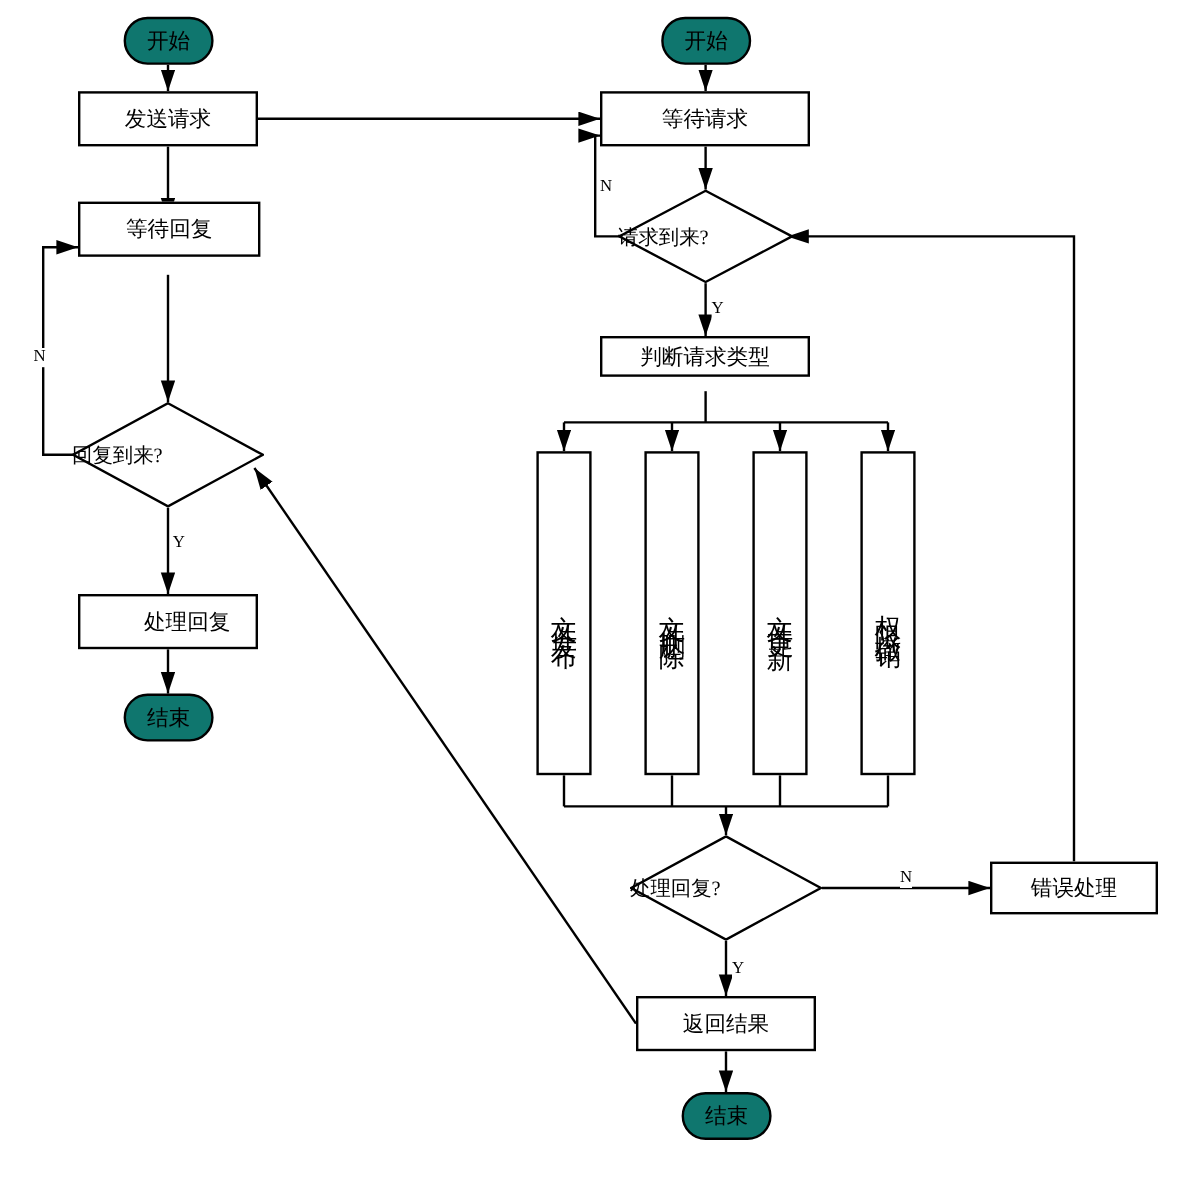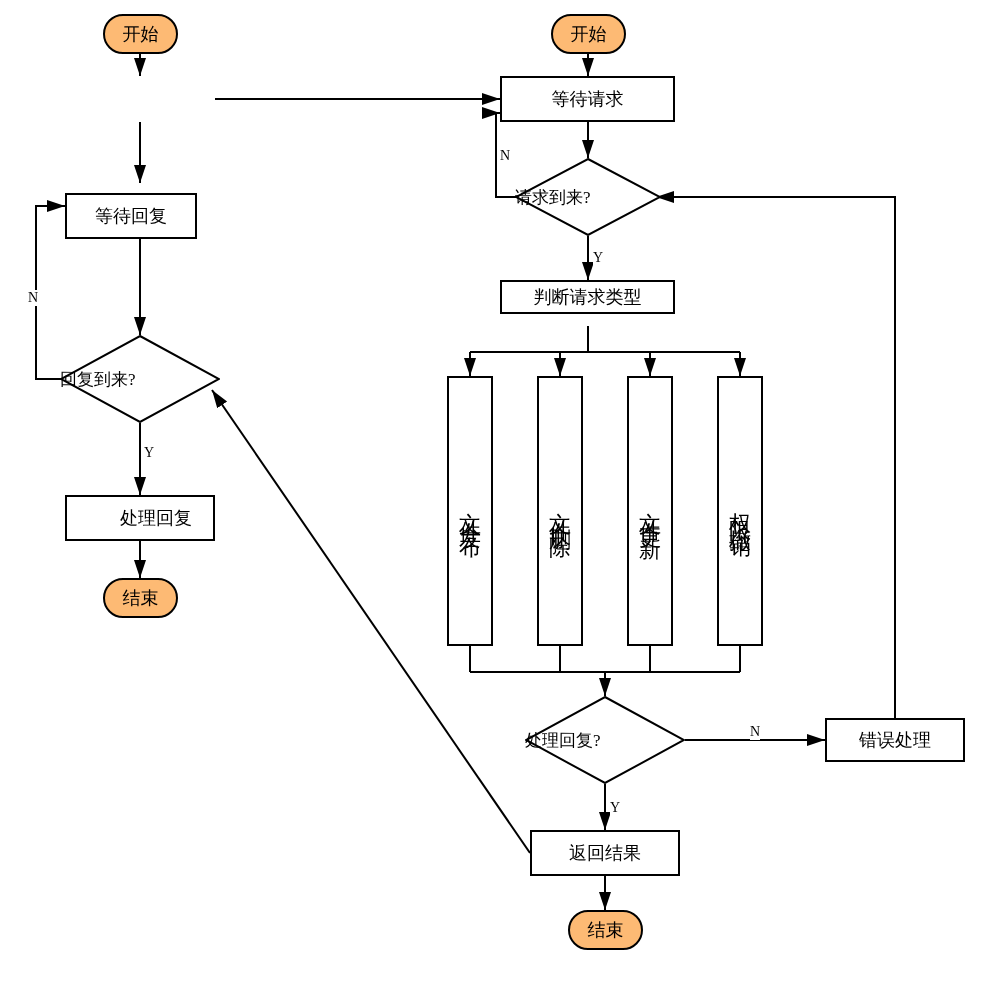--- a/index.html
+++ b/index.html
@@ -22,21 +22,21 @@
     align-items: center;
     justify-content: center;
     font-size: 18px;
     text-align: center;
     box-sizing: border-box;
   }
   .terminator {
     position: absolute;
     border: 2px solid #000;
     border-radius: 50px;
-    background: #fdba74;
+    background: #0f766e;
     display: flex;
     align-items: center;
     justify-content: center;
     font-size: 18px;
     box-sizing: border-box;
   }
   .diamond-wrap {
     position: absolute;
     display: flex;
     align-items: center;
@@ -140,21 +140,24 @@
     <line x1="685" y1="740" x2="825" y2="740" stroke="#000" stroke-width="2" marker-end="url(#arrow)"></line>
 
     <polyline points="895,718 895,197 656,197" fill="none" stroke="#000" stroke-width="2" marker-end="url(#arrow)"></polyline>
 
     <line x1="530" y1="853" x2="212" y2="390" stroke="#000" stroke-width="2" marker-end="url(#arrow)"></line>
   </svg>
 
   <div class="terminator" style="left:103px; top:14px; width:75px; height:40px;">
     <span>开始</span>
   </div>
-  <div class="box" style="left:65px; top:193px; width:132px; height:46px;">
+  <div class="box" style="left:65px; top:76px; width:150px; height:46px;">
+    <span>发送请求</span>
+  </div>
+  <div class="box" style="left:65px; top:168px; width:152px; height:46px;">
     <span>等待回复</span>
   </div>
   <div class="diamond-wrap" style="left:60px; top:335px; width:160px; height:88px;">
     <svg class="diamond-shape" viewBox="0 0 160 88">
         <polygon points="80,1 159,44 80,87 1,44" fill="#fff" stroke="#000" stroke-width="2"></polygon>
       </svg>
     <span class="diamond-label">回复到来?</span>
   </div>
   <div class="box" style="left:65px; top:495px; width:150px; height:46px;padding-left:32px;">
     <span>处理回复</span>

